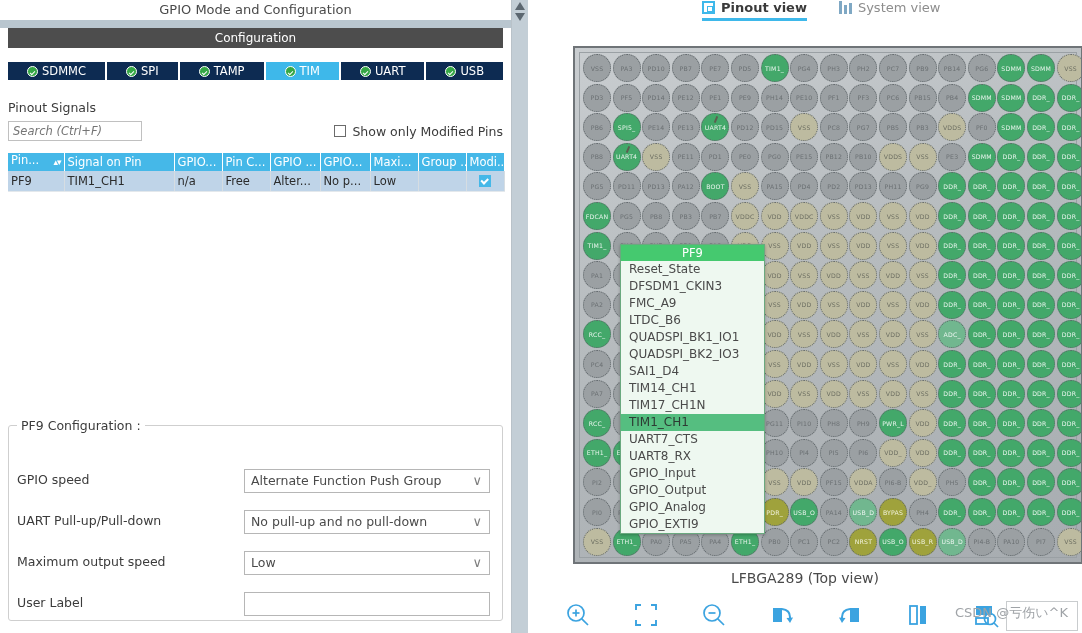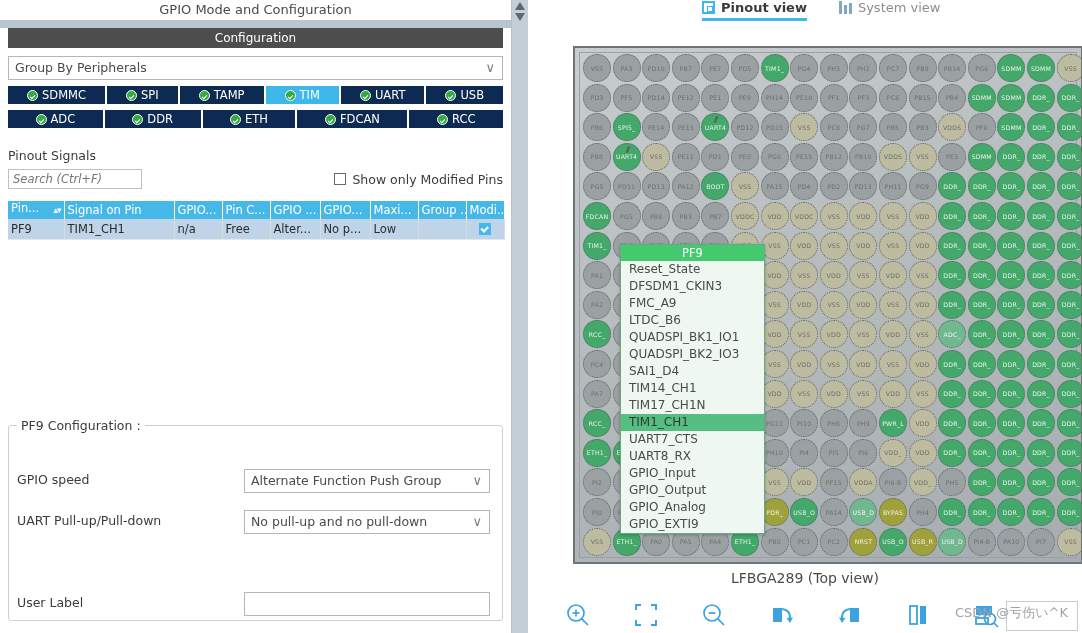--- a/index.html
+++ b/index.html
@@ -221,24 +221,20 @@
 <body>
 
 <div id="root">
 
   <div id="left-panel">
     <div class="panel-title">GPIO Mode and Configuration</div>
     <div class="panel-title-sep"></div>
     <div class="cfg-bar">Configuration</div>
 
     <div class="cfg-body">
-      <div class="combo">
-        <span>Group By Peripherals</span>
-        <span class="chev"></span>
-      </div>
 
       <div class="periph-row" id="periph-row-1">
           <div class="periph">
             <span class="ok-dot"></span>
             <span>SDMMC</span>
           </div>
           <div class="periph">
             <span class="ok-dot"></span>
             <span>SPI</span>
           </div>
@@ -250,42 +246,20 @@
             <span class="ok-dot"></span>
             <span>TIM</span>
           </div>
           <div class="periph">
             <span class="ok-dot"></span>
             <span>UART</span>
           </div>
           <div class="periph">
             <span class="ok-dot"></span>
             <span>USB</span>
-          </div>
-        </div>
-      <div class="periph-row" id="periph-row-2">
-          <div class="periph">
-            <span class="ok-dot"></span>
-            <span>ADC</span>
-          </div>
-          <div class="periph">
-            <span class="ok-dot"></span>
-            <span>DDR</span>
-          </div>
-          <div class="periph">
-            <span class="ok-dot"></span>
-            <span>ETH</span>
-          </div>
-          <div class="periph">
-            <span class="ok-dot"></span>
-            <span>FDCAN</span>
-          </div>
-          <div class="periph">
-            <span class="ok-dot"></span>
-            <span>RCC</span>
           </div>
         </div>
 
       <div class="search-label">Pinout Signals</div>
       <div class="search-row">
         <input class="search-input" type="text" placeholder="Search (Ctrl+F)" style="">
         <div class="modpins">
           <span class="cb"></span>
           <span>Show only Modified Pins</span>
         </div>
@@ -350,20 +324,29 @@
       <div class="form-row" style="top:84px;">
         <div class="form-label">UART Pull-up/Pull-down</div>
         <div class="form-ctl">
           <div class="combo">
             <span>No pull-up and no pull-down</span>
             <span class="chev"></span>
           </div>
         </div>
       </div>
 
+      <div class="form-row" style="top:125px;">
+        <div class="form-label">Maximum output speed</div>
+        <div class="form-ctl">
+          <div class="combo">
+            <span>Low</span>
+            <span class="chev"></span>
+          </div>
+        </div>
+      </div>
 
       <div class="form-row" style="top:166px;">
         <div class="form-label">User Label</div>
         <div class="form-ctl">
           <div class="combo" style="padding-right:4px;">
             <span></span>
           </div>
         </div>
       </div>
     </div>

